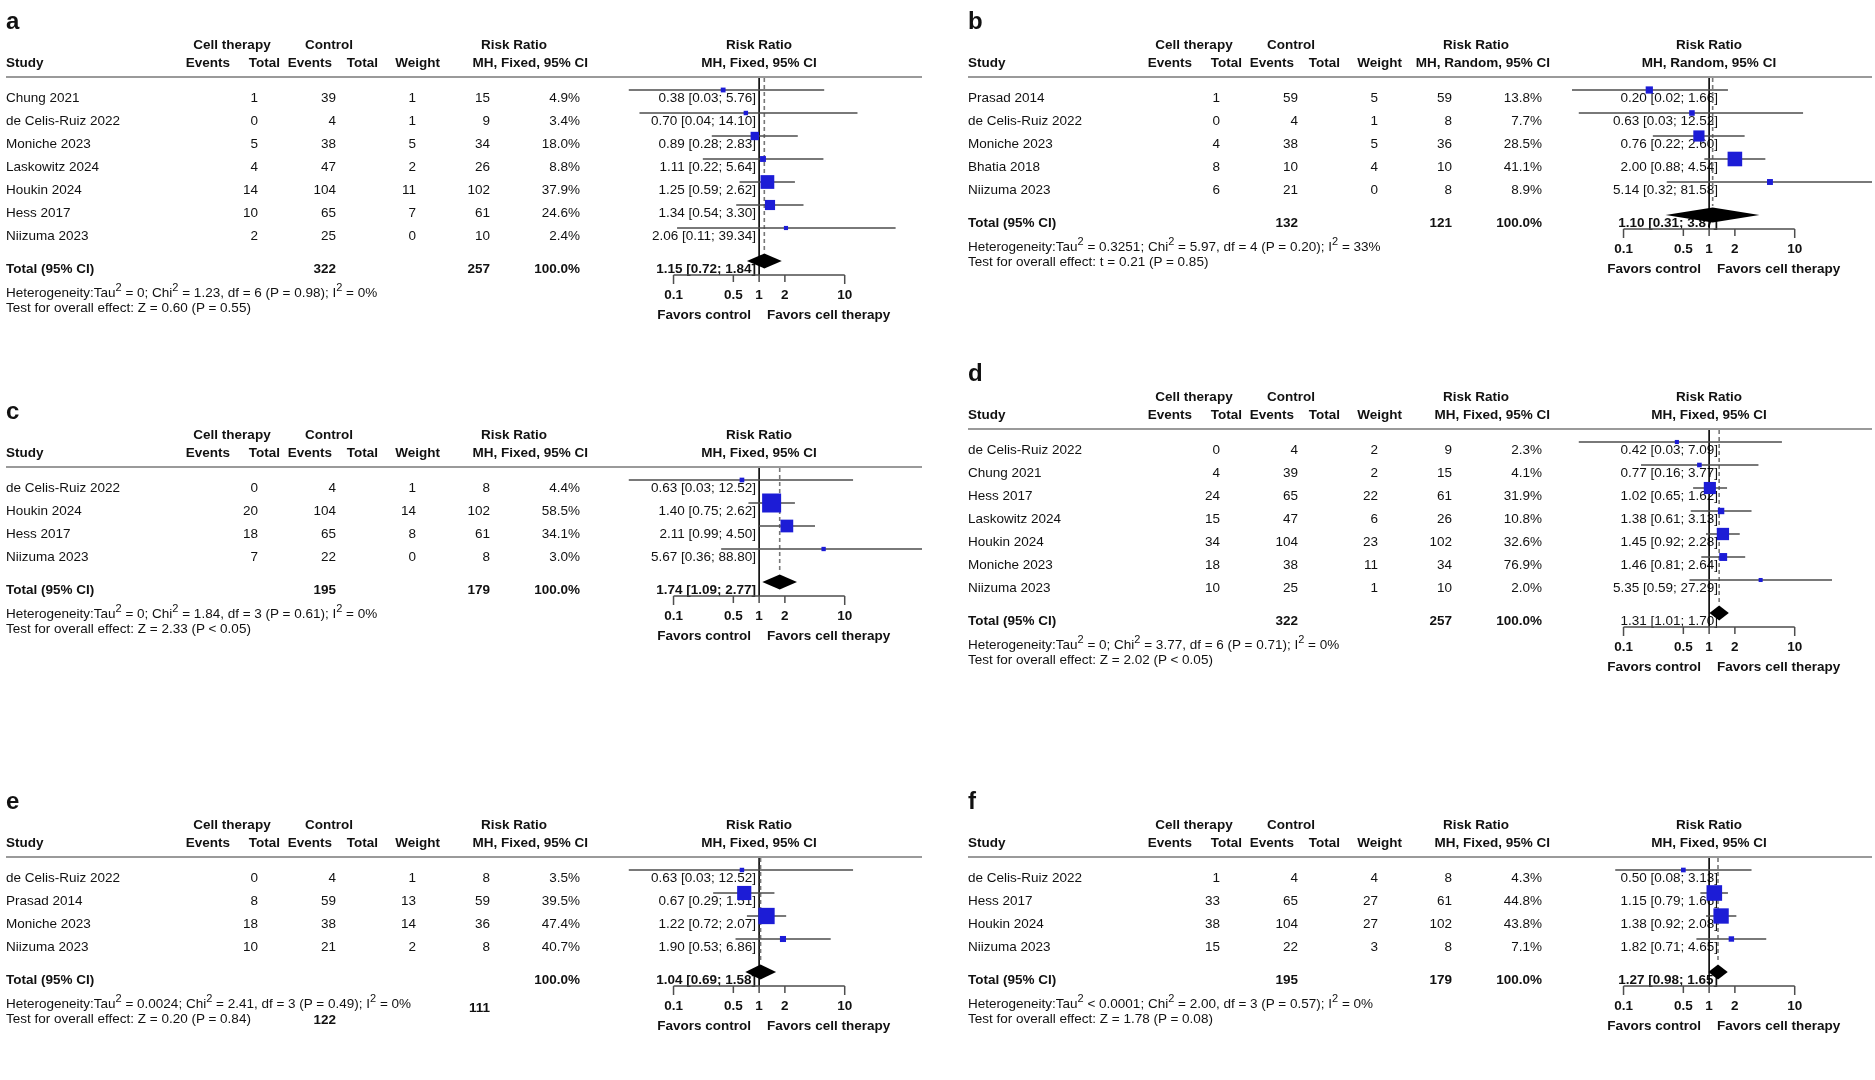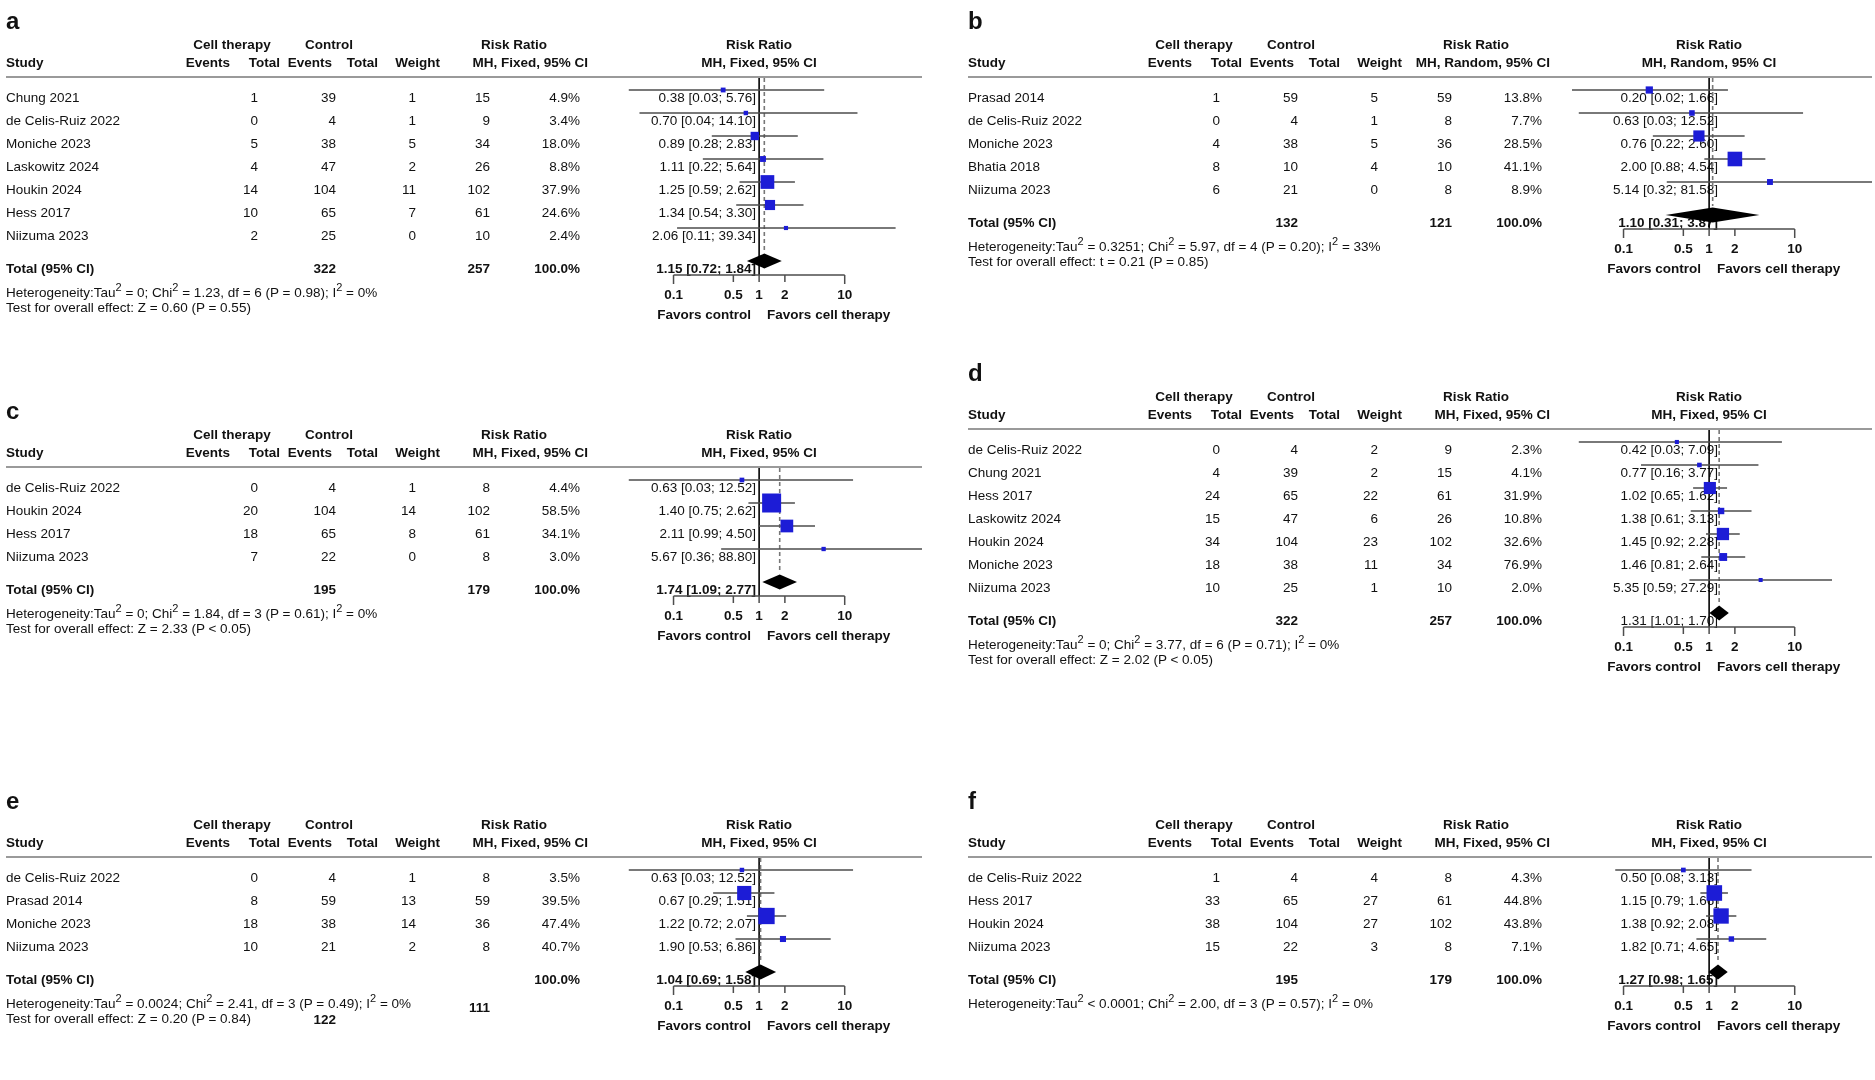--- a/index.html
+++ b/index.html
@@ -739,20 +739,21 @@
           <div class="row-grid total-row">
             <div class="" style="font-weight: bold;">Total (95% CI)</div>
             <div class="num"></div>
             <div class="num" style="font-weight: bold;">195</div>
             <div class="num"></div>
             <div class="num" style="font-weight: bold;">179</div>
             <div class="num" style="font-weight: bold;">100.0%</div>
             <div class="num" style="font-weight: bold;">1.27 [0.98; 1.65]</div>
           </div>
           <div class="foot-line">Heterogeneity:Tau<sup>2</sup> &lt; 0.0001; Chi<sup>2</sup> = 2.00, df = 3 (P = 0.57); I<sup>2</sup> = 0%</div>
+          <div class="foot-line">Test for overall effect: Z = 1.78 (P = 0.08)</div>
         </div>
       <div class="plot-col" style="margin-left: 22px;">
           <svg width="300" height="180" viewBox="0 0 300 180">
             <line x1="137.1176698204393" y1="0" x2="137.1176698204393" y2="128" stroke="#000000" stroke-width="1.6"></line>
             <line x1="146.0020589277247" y1="0" x2="146.0020589277247" y2="105" stroke="#777777" stroke-width="1.6" stroke-dasharray="4,3"></line>
             <line x1="43.23495269341102" y1="12" x2="179.5304915779813" y2="12" stroke="#4d4d4d" stroke-width="1.5"></line>
             <rect x="109.02250946131781" y="9.6695" width="4.661" height="4.661" fill="#1c1cd6"></rect>
             <line x1="128.3557415711983" y1="35" x2="155.95635769982846" y2="35" stroke="#4d4d4d" stroke-width="1.5"></line>
             <rect x="134.51469777037357" y="27.201999999999998" width="15.596" height="15.596" fill="#1c1cd6"></rect>
             <line x1="134.01832974554165" y1="58" x2="164.3401855698409" y2="58" stroke="#4d4d4d" stroke-width="1.5"></line>

